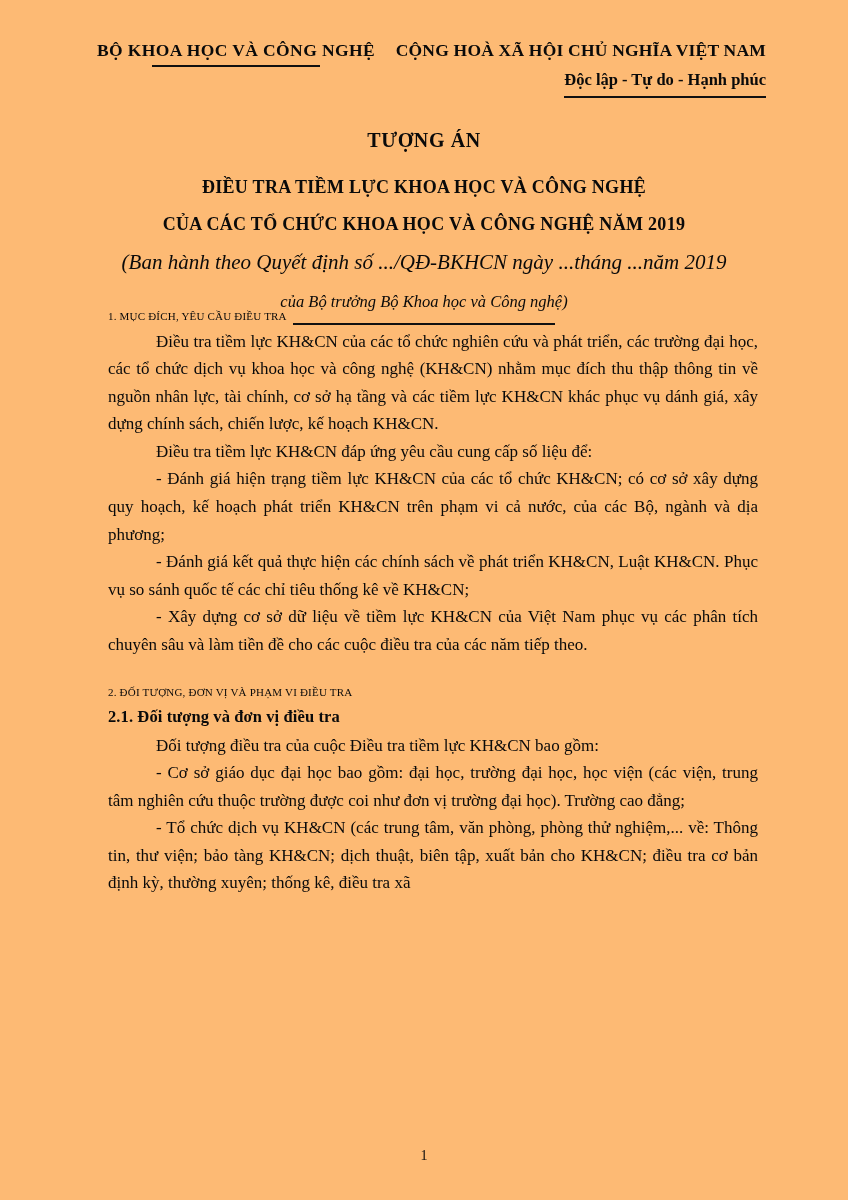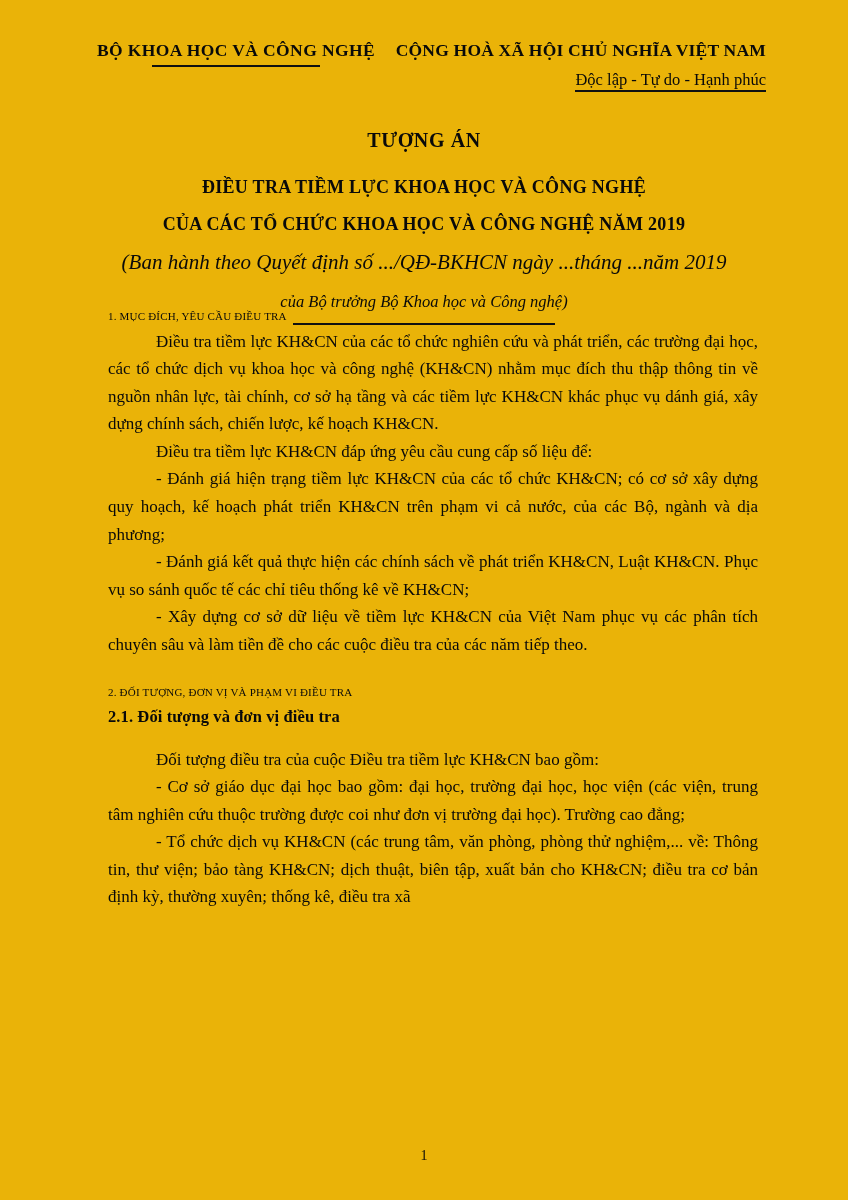--- a/index.html
+++ b/index.html
@@ -12,21 +12,21 @@
     height: 1200px;
     position: relative;
     font-family: "Liberation Serif", "DejaVu Serif", serif;
     color: #0a0a0a;
     overflow: hidden;
   }
 
   .page {
     position: absolute;
     inset: 0;
-    background: #eab308;
+    background: #fdba74;
   }
 
   
   .masthead {
     position: absolute;
     top: 38px;
     left: 86px;
     width: 690px;
     display: flex;
     align-items: flex-start;
@@ -52,26 +52,26 @@
     font-size: 17.5px;
     letter-spacing: 0.2px;
   }
   .rule-short {
     height: 2px;
     background: #111;
     margin: 4px auto 0 auto;
     width: 168px;
   }
   .mast-line2 {
-    font-weight: normal;
+    font-weight: bold;
     font-size: 16.5px;
     margin-top: 9px;
     display: inline-block;
     border-bottom: 2px solid #111;
-    padding-bottom: 0;
+    padding-bottom: 6px;
     white-space: nowrap;
   }
 
   
   .titleblock {
     position: absolute;
     top: 128px;
     left: 60px;
     width: 728px;
     text-align: center;
@@ -127,21 +127,21 @@
   .h1 {
     font-weight: normal;
     font-size: 11px;
     letter-spacing: 0.2px;
     margin: 0 0 2px 0;
   }
   .h2 {
     font-weight: bold;
     font-size: 16.5px;
     letter-spacing: 0.1px;
-    margin: 0 0 15px 0;
+    margin: 0 0 1px 0;
   }
   .p {
     margin: 0;
     text-align: justify;
     text-indent: 48px;
     text-justify: inter-word;
   }
   .gap-md { height: 26px; }
 
   

